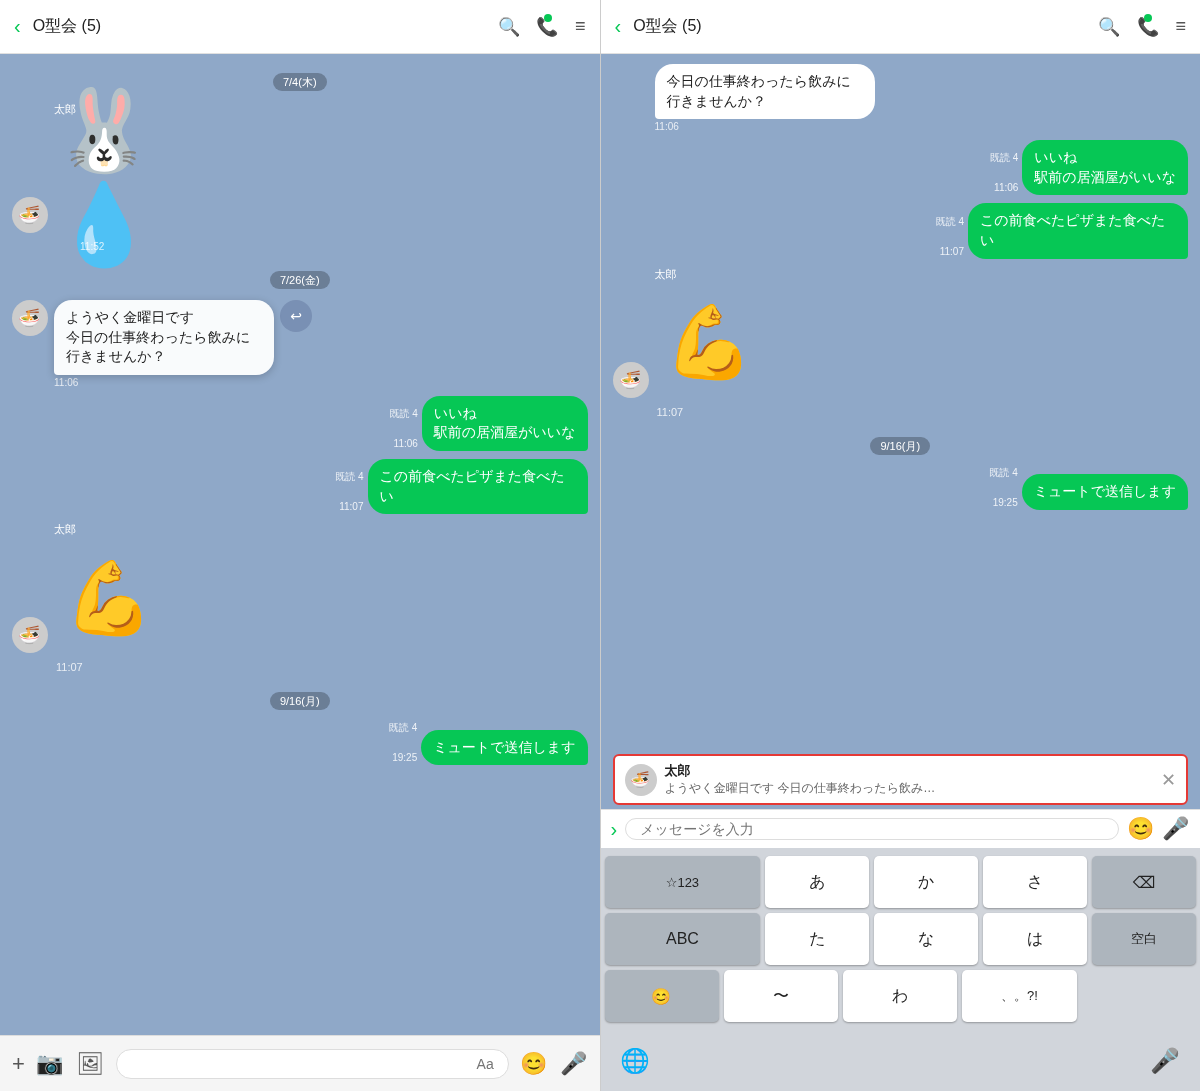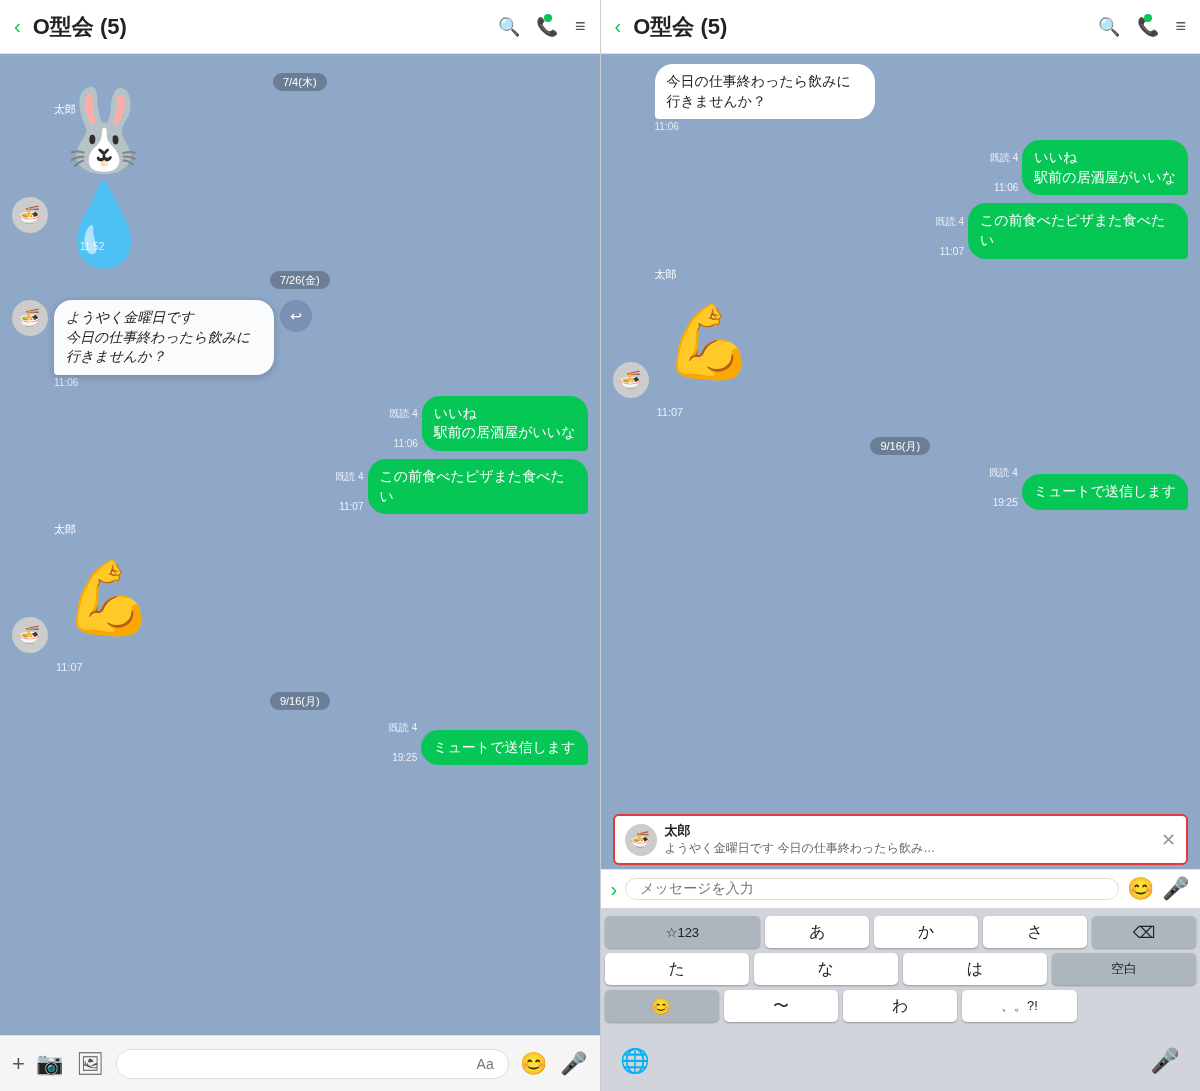--- a/index.html
+++ b/index.html
@@ -34,22 +34,22 @@
       flex-shrink: 0;
     }
     .chat-header .back-icon {
       font-size: 20px;
       color: #06c755;
       cursor: pointer;
       margin-right: 4px;
     }
     .chat-header .chat-title {
       flex: 1;
-      font-size: 22px;
-      font-weight: 700;
+      font-size: 16px;
+      font-weight: 400;
       color: #222;
     }
     .chat-header .header-icons {
       display: flex;
       gap: 16px;
       align-items: center;
     }
     .chat-header .header-icons span {
       font-size: 18px;
       color: #555;
@@ -272,21 +272,20 @@
       color: #06c755;
       cursor: pointer;
     }
     .input-row input {
       flex: 1;
       border: 1px solid #ddd;
       border-radius: 20px;
       padding: 2px 14px;
       font-size: 14px;
       outline: none;
-      font-family: Liberation Serif, serif;
     }
     .input-row .emoji-btn,
     .input-row .mic-btn {
       font-size: 22px;
       color: #888;
       cursor: pointer;
     }
 
     
     .keyboard {
@@ -304,21 +303,21 @@
       background: #fff;
       border-radius: 5px;
       font-size: 16px;
       font-weight: 400;
       display: flex;
       align-items: center;
       justify-content: center;
       cursor: pointer;
       box-shadow: 0 1px 2px rgba(0,0,0,0.3);
       color: #222;
-      height: 32px;
+      height: 52px;
     }
     .kb-key.dark {
       background: #adb5bd;
       color: #222;
     }
     .kb-key.wide {
       flex: 1.5;
     }
     .kb-key.normal {
       flex: 1;
@@ -341,21 +340,20 @@
     }
     .kb-bottom .mic-kb-btn {
       font-size: 24px;
       color: #555;
     }
 
     
     .highlighted-bubble {
       background: rgba(255,255,255,0.95) !important;
       box-shadow: 0 2px 8px rgba(0,0,0,0.2);
-      font-style: italic;
     }
   </style>
 </head>
 <body>
 
 <div class="phone-panel">
 
   <div class="chat-header">
     <span class="back-icon">‹</span>
     <span class="chat-title">O型会 (5)</span>
@@ -535,20 +533,21 @@
 
     <div class="kb-row">
       <div class="kb-key dark wide kanji-key">☆123</div>
       <div class="kb-key normal">あ</div>
       <div class="kb-key normal">か</div>
       <div class="kb-key normal">さ</div>
       <div class="kb-key dark normal">⌫</div>
     </div>
 
     <div class="kb-row">
+      <div class="kb-key dark wide">ABC</div>
       <div class="kb-key normal">た</div>
       <div class="kb-key normal">な</div>
       <div class="kb-key normal">は</div>
       <div class="kb-key dark normal kanji-key">空白</div>
     </div>
 
 
     <div class="kb-row">
       <div class="kb-key dark normal">😊</div>
       <div class="kb-key normal">〜</div>

